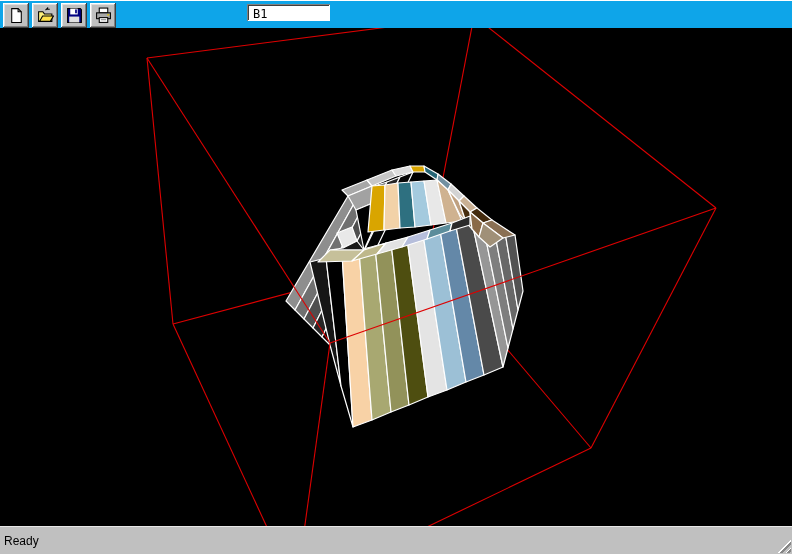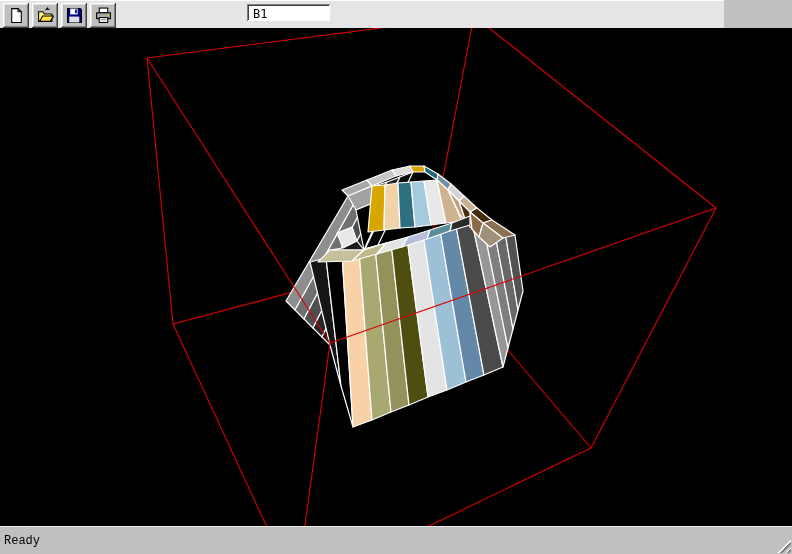--- a/index.html
+++ b/index.html
@@ -2,22 +2,22 @@
 <html><head>
 <meta charset="utf-8">
 <style>
   html,body{margin:0;padding:0;}
   body{
     width:792px;height:554px;position:relative;overflow:hidden;
     background:#c0c0c0;font-family:"Liberation Sans",sans-serif;
   }
   
   .toolbar{
-    position:absolute;left:0;top:0;width:724px;height:28px;
-    background:#e5e5e5;border-top:1px solid #ffffff;box-sizing:border-box;
+    position:absolute;left:0;top:0;width:792px;height:28px;
+    background:#0ea5e9;border-top:1px solid #ffffff;box-sizing:border-box;
   }
   .tb-btn{
     position:absolute;top:2px;width:26px;height:25px;background:#c0c0c0;
     box-shadow:inset -1px -1px 0 #404040,inset 1px 1px 0 #ffffff,
                inset -2px -2px 0 #808080,inset 2px 2px 0 #dfdfdf;
     display:flex;align-items:center;justify-content:center;cursor:pointer;
   }
   .tb-btn svg{width:17px;height:17px;}
   .tb-field{
     position:absolute;top:3px;height:17px;background:#ffffff;
@@ -29,21 +29,21 @@
   }
   
   .viewport{
     position:absolute;left:0;top:28px;width:792px;height:498px;
     background:#000000;overflow:hidden;
   }
   .viewport svg{display:block;}
   
   .statusbar{
     position:absolute;left:0;top:526px;width:792px;height:28px;
-    background:#c0c0c0;border-top:1px solid #e8e8e8;box-sizing:border-box;font-family:Liberation Mono, monospace;
+    background:#c0c0c0;border-top:1px solid #e8e8e8;box-sizing:border-box;
   }
   .status-text{
     position:absolute;left:4px;top:7px;font-size:12px;color:#000;
   }
   .resize-grip{
     position:absolute;right:1px;bottom:1px;width:15px;height:15px;
     background:repeating-linear-gradient(135deg,
       #c0c0c0 0 2px,#ffffff 2px 3px,#868686 3px 5px);
     clip-path:polygon(100% 0,100% 100%,0 100%);
   }

